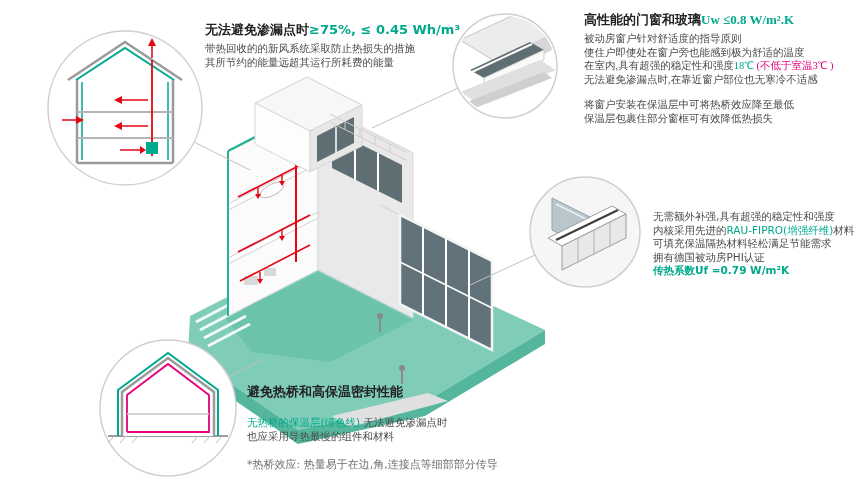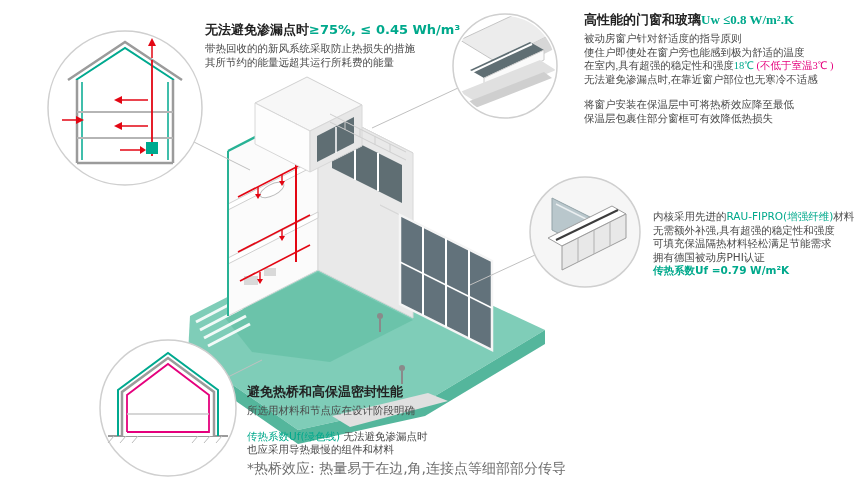--- a/index.html
+++ b/index.html
@@ -7,21 +7,21 @@
   body { font-family:"DejaVu Sans","Liberation Sans",sans-serif; }
   .canvas { position:relative; width:865px; height:492px; background:#fff; overflow:hidden; }
   .art { position:absolute; left:0; top:0; }
   .tb { position:absolute; color:#4a4a4a; font-size:10.5px; line-height:13.5px; }
   .tb .title { font-size:13px; font-weight:bold; color:#222; margin-bottom:4px; line-height:16px; }
   .teal { color:#00a98c; }
   .teal-bold { color:#00a98c; font-weight:bold; }
   .magenta { color:#e5007d; }
   .line { white-space:nowrap; }
   .spacer { height:12px; }
-  .footnote { font-size:14px; color:#6f6f6f; margin-top:5px; }
+  .footnote { font-size:11px; color:#6f6f6f; margin-top:15px; }
   .tb1 { left:205px; top:22px; width:262px; }
   .tb2 { left:584px; top:12px; width:278px;font-family:Liberation Serif, serif; }
   .tb3 { left:653px; top:210px; width:212px; }
   .tb4 { left:247px; top:384px; width:330px; }
 </style>
 </head>
 <body>
 
 <div class="canvas">
 
@@ -212,29 +212,28 @@
     <div class="line">被动房窗户针对舒适度的指导原则</div>
     <div class="line">使住户即使处在窗户旁也能感到极为舒适的温度</div>
     <div class="line"><span>在室内,具有超强的稳定性和强度</span><span class="teal">18℃</span><span class="magenta"> (不低于室温3℃ )</span></div>
     <div class="line">无法避免渗漏点时,在靠近窗户部位也无寒冷不适感</div>
     <div class="spacer"></div>
     <div class="line">将窗户安装在保温层中可将热桥效应降至最低</div>
     <div class="line">保温层包裹住部分窗框可有效降低热损失</div>
   </div>
 
   <div class="tb tb3">
+    <div class="line">无需额外补强,具有超强的稳定性和强度</div>
     <div class="line"><span>内核采用先进的</span><span class="teal">RAU-FIPRO(增强纤维)</span><span>材料</span></div>
-    <div class="line">无需额外补强,具有超强的稳定性和强度</div>
     <div class="line">可填充保温隔热材料轻松满足节能需求</div>
     <div class="line">拥有德国被动房PHI认证</div>
     <div class="line teal-bold">传热系数Uf =0.79 W/m²K</div>
   </div>
 
   <div class="tb tb4">
     <div class="title">避免热桥和高保温密封性能</div>
-    <div class="line">所选用材料和节点应在设计阶段明确</div>
     <div class="spacer"></div>
-    <div class="line"><span class="teal">传热系数Uf(绿色线)</span><span> 无法避免渗漏点时</span></div>
+    <div class="line"><span class="teal">无热桥的保温层(绿色线)</span><span> 无法避免渗漏点时</span></div>
     <div class="line">也应采用导热最慢的组件和材料</div>
     <div class="footnote">*热桥效应: 热量易于在边,角,连接点等细部部分传导</div>
   </div>
 
 </div>
 
 </body></html>

